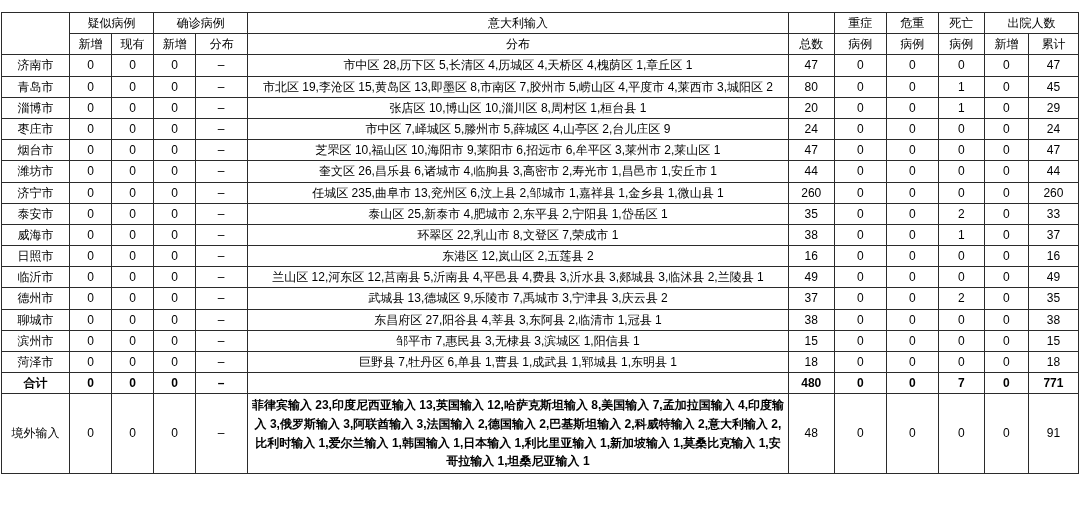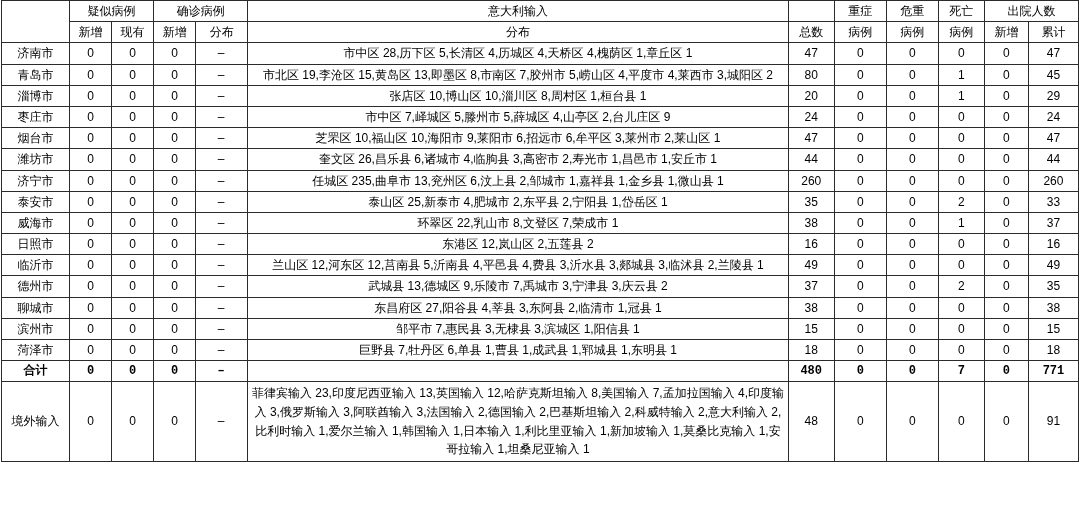--- a/index.html
+++ b/index.html
@@ -16,21 +16,21 @@
   }
   .sheet {
     width: 1080px;
     height: 528px;
     position: relative;
     box-sizing: border-box;
   }
   table.epi {
     border-collapse: collapse;
     width: 1078px;
-    margin: 0 1px;
+    margin: 12px 1px;
     table-layout: fixed;
   }
   table.epi td, table.epi th {
     border: 1px solid #2b2b2b;
     font-weight: normal;
     font-size: 12px;
     line-height: 1.35;
     padding: 2px 3px;
     vertical-align: middle;
     text-align: center;
@@ -60,27 +60,26 @@
     padding-left: 6px;
     padding-right: 6px;
     font-size: 12px;
     line-height: 1.5;
   }
   td.num {
     font-size: 12.5px;
   }
   tr.total td {
     font-weight: bold;
-    font-family: Liberation Mono, monospace;
   }
   tr.overseas td {
     font-weight: normal;
   }
   tr.overseas td.detail {
-    font-weight: normal;
+    font-weight: bold;
     line-height: 1.55;
   }
   .dash {
     letter-spacing: 1px;
   }
   col.c-city { width: 68px; }
   col.c-n1 { width: 42px; }
   col.c-n2 { width: 42px; }
   col.c-n3 { width: 42px; }
   col.c-dist { width: 52px; }

